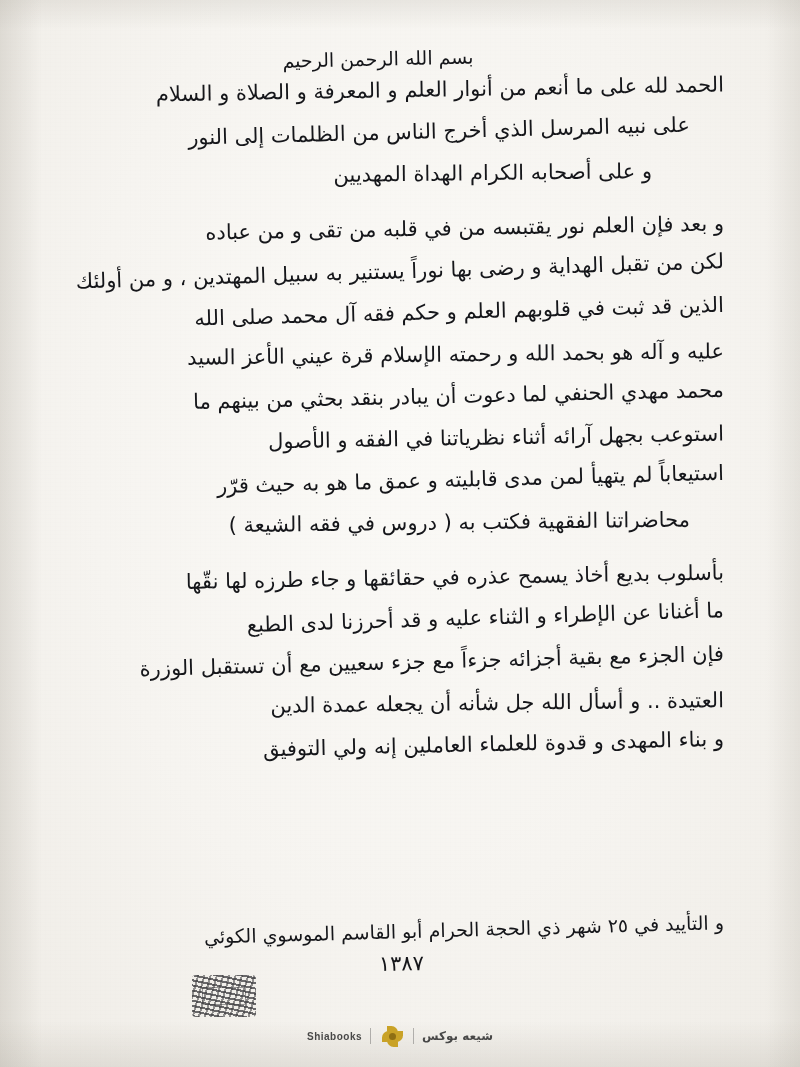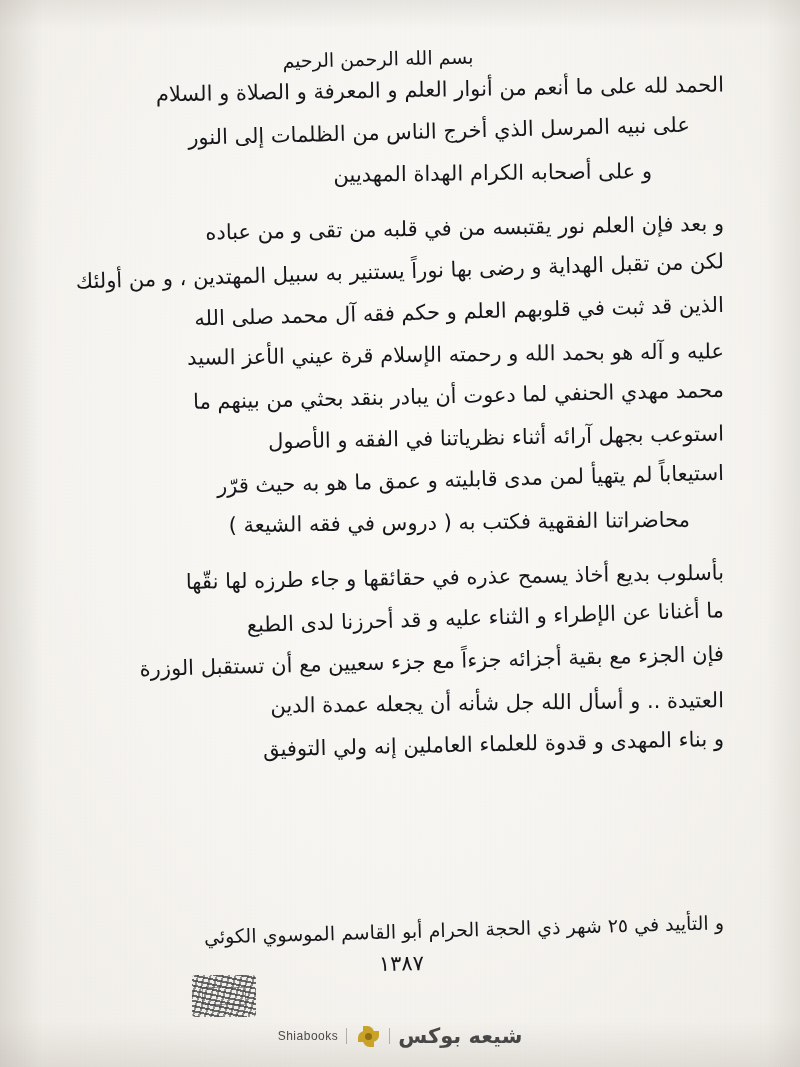--- a/index.html
+++ b/index.html
@@ -155,30 +155,30 @@
     right: 0;
     bottom: 18px;
     display: flex;
     align-items: center;
     justify-content: center;
     gap: 8px;
     pointer-events: none;
   }
   .wm-text {
     font-family: "Liberation Sans", sans-serif;
-    font-size: 12px;
-    font-weight: 400;
+    font-size: 10px;
+    font-weight: 700;
     color: #3a3a3a;
     letter-spacing: 0.5px;
     opacity: 0.92;
   }
   .wm-text.right {
     font-family: "DejaVu Sans", sans-serif;
     font-weight: 700;
-    font-size: 21px;
+    font-size: 12px;
   }
   #wm-mark {
     width: 26px;
     height: 26px;
     position: relative;
   }
   #wm-mark .petal {
     position: absolute;
     left: 50%;
     top: 50%;

